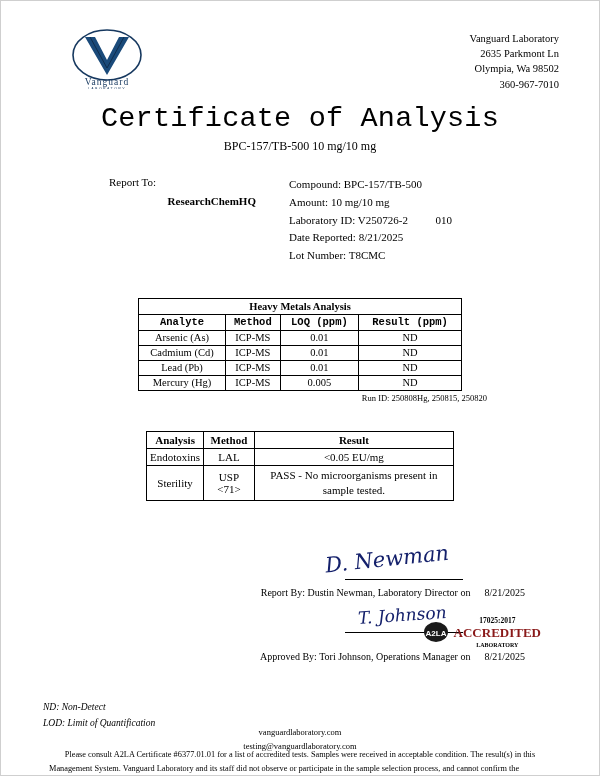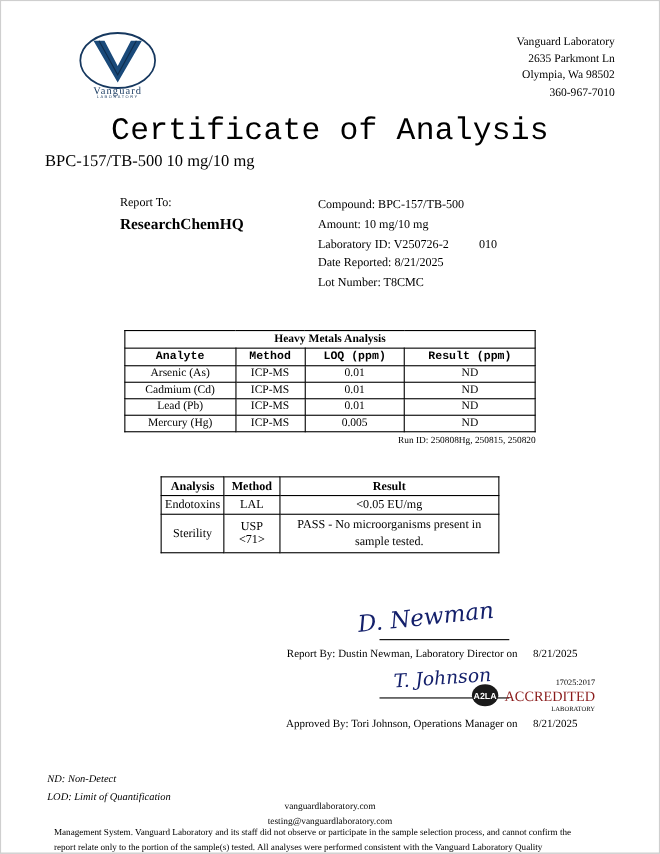--- a/index.html
+++ b/index.html
@@ -48,56 +48,57 @@
 
   
   .title {
     text-align: center;
     font-size: 28.5px;
     letter-spacing: .2px;
     margin-top: 10px;
     font-family: Liberation Mono, monospace;
   }
   .subtitle {
-    text-align: left;
-    font-size: 15px;
+    text-align: center;
+    font-size: 12px;
     margin-top: 4px;
   }
 
   
   .meta-wrap {
     margin-top: 22px;
     display: flex;
     font-size: 11px;
     gap: 33px;
   }
   .meta-left {
     width: 215px;
     padding-left: 68px;
     box-sizing: border-box;
   }
   .meta-left .label { }
   .meta-left .client {
     font-weight: bold;
     margin-top: 7px;
-    font-size: 14px;
+    font-size: 11px;
+    text-align: right;
   }
   .meta-right {
     flex: 1;
     line-height: 1.62;
   }
   .meta-right .row span.k { }
   .meta-right .row span.v { }
   .lab-id-gap { display:inline-block; width: 22px; }
 
   
   .tbl {
     border-collapse: collapse;
     font-size: 10.5px;
-    width: 374px;
+    width: 324px;
     margin: 0 auto;
   }
   .tbl td, .tbl th {
     border: 1px solid #000;
     text-align: center;
     padding: 1.5px 2px;
     font-weight: normal;
   }
   .tbl .caption-row td {
     font-weight: bold;
@@ -181,22 +182,22 @@
     position: absolute;
     right: 58px;
     bottom: 126px;
     display: flex;
     align-items: center;
     gap: 5px;
   }
   .accred-text {
     font-size: 6.5px;
     line-height: 1.25;
-    font-weight: normal;
-    text-align: right;
+    font-weight: bold;
+    text-align: center;
   }
   .accred-text .l1 { font-size: 7.5px; }
   .accred-text .l2 { color: #8a1a1a; font-size: 13px; }
   .accred-text .l3 { font-size: 6px; }
 
   .disclaimer {
     margin-top: 16px;
     font-size: 8.3px;
     line-height: 1.75;
     text-align: justify;
@@ -360,20 +361,21 @@
         <text x="13" y="14.5" font-family="Liberation Sans, sans-serif" font-size="8" fill="#ffffff" text-anchor="middle" font-weight="bold">A2LA</text>
       </svg>
       <div class="accred-text">
         <div class="l1">17025:2017</div>
         <div class="l2">ACCREDITED</div>
         <div class="l3">LABORATORY</div>
       </div>
     </div>
 
     <div class="disclaimer">
+      <div class="first">Please consult A2LA Certificate #6377.01.01 for a list of accredited tests. Samples were received in acceptable condition. The result(s) in this</div>
       <div>Management System. Vanguard Laboratory and its staff did not observe or participate in the sample selection process, and cannot confirm the</div>
       <div>report relate only to the portion of the sample(s) tested. All analyses were performed consistent with the Vanguard Laboratory Quality</div>
       <div class="lastline">authenticity of the sample or its representativeness of the associated lot/batch.</div>
     </div>
 
     <div class="footer">
       <div>vanguardlaboratory.com</div>
       <div>testing@vanguardlaboratory.com</div>
     </div>
 

